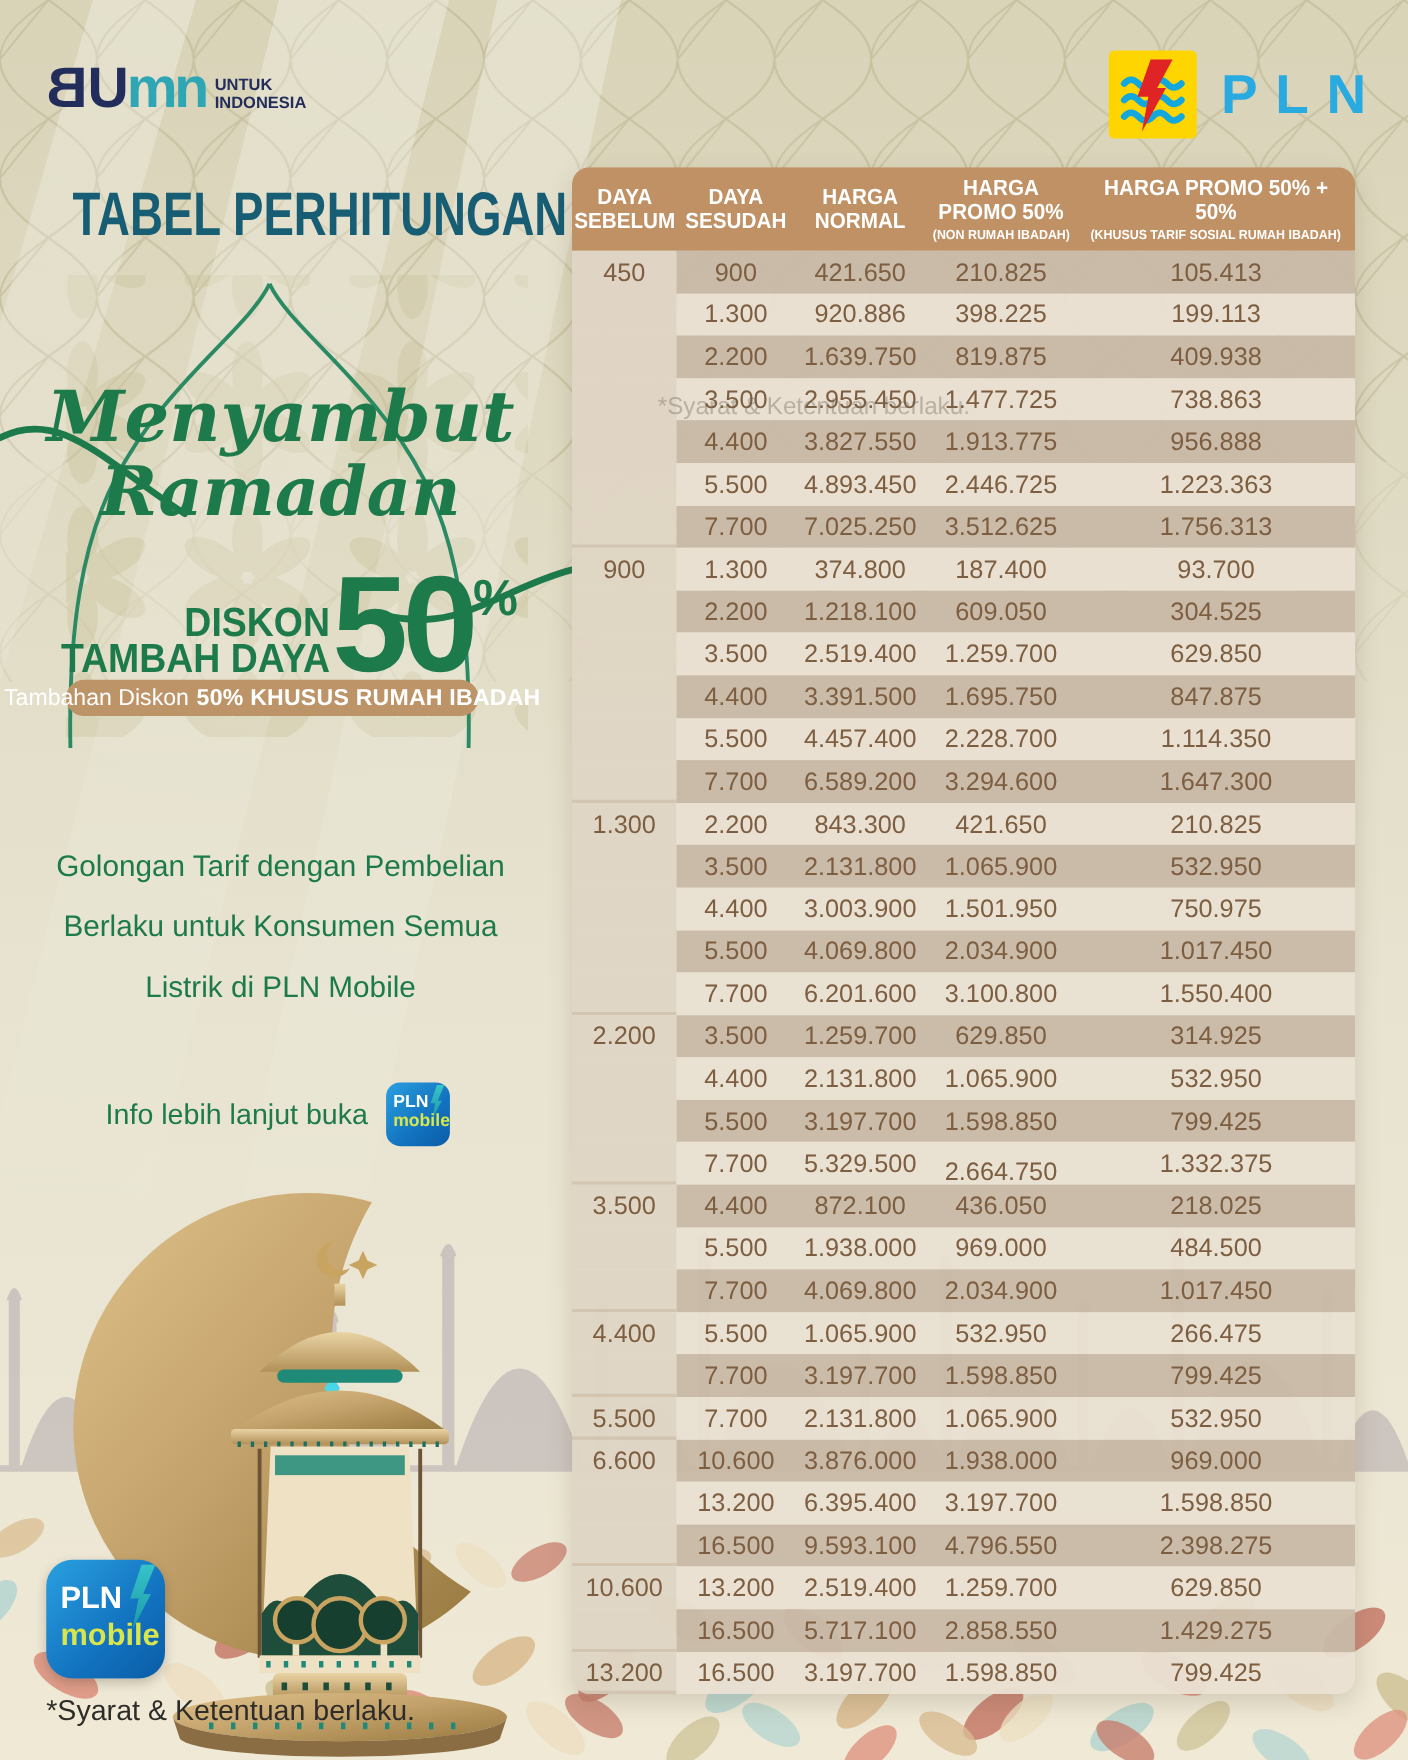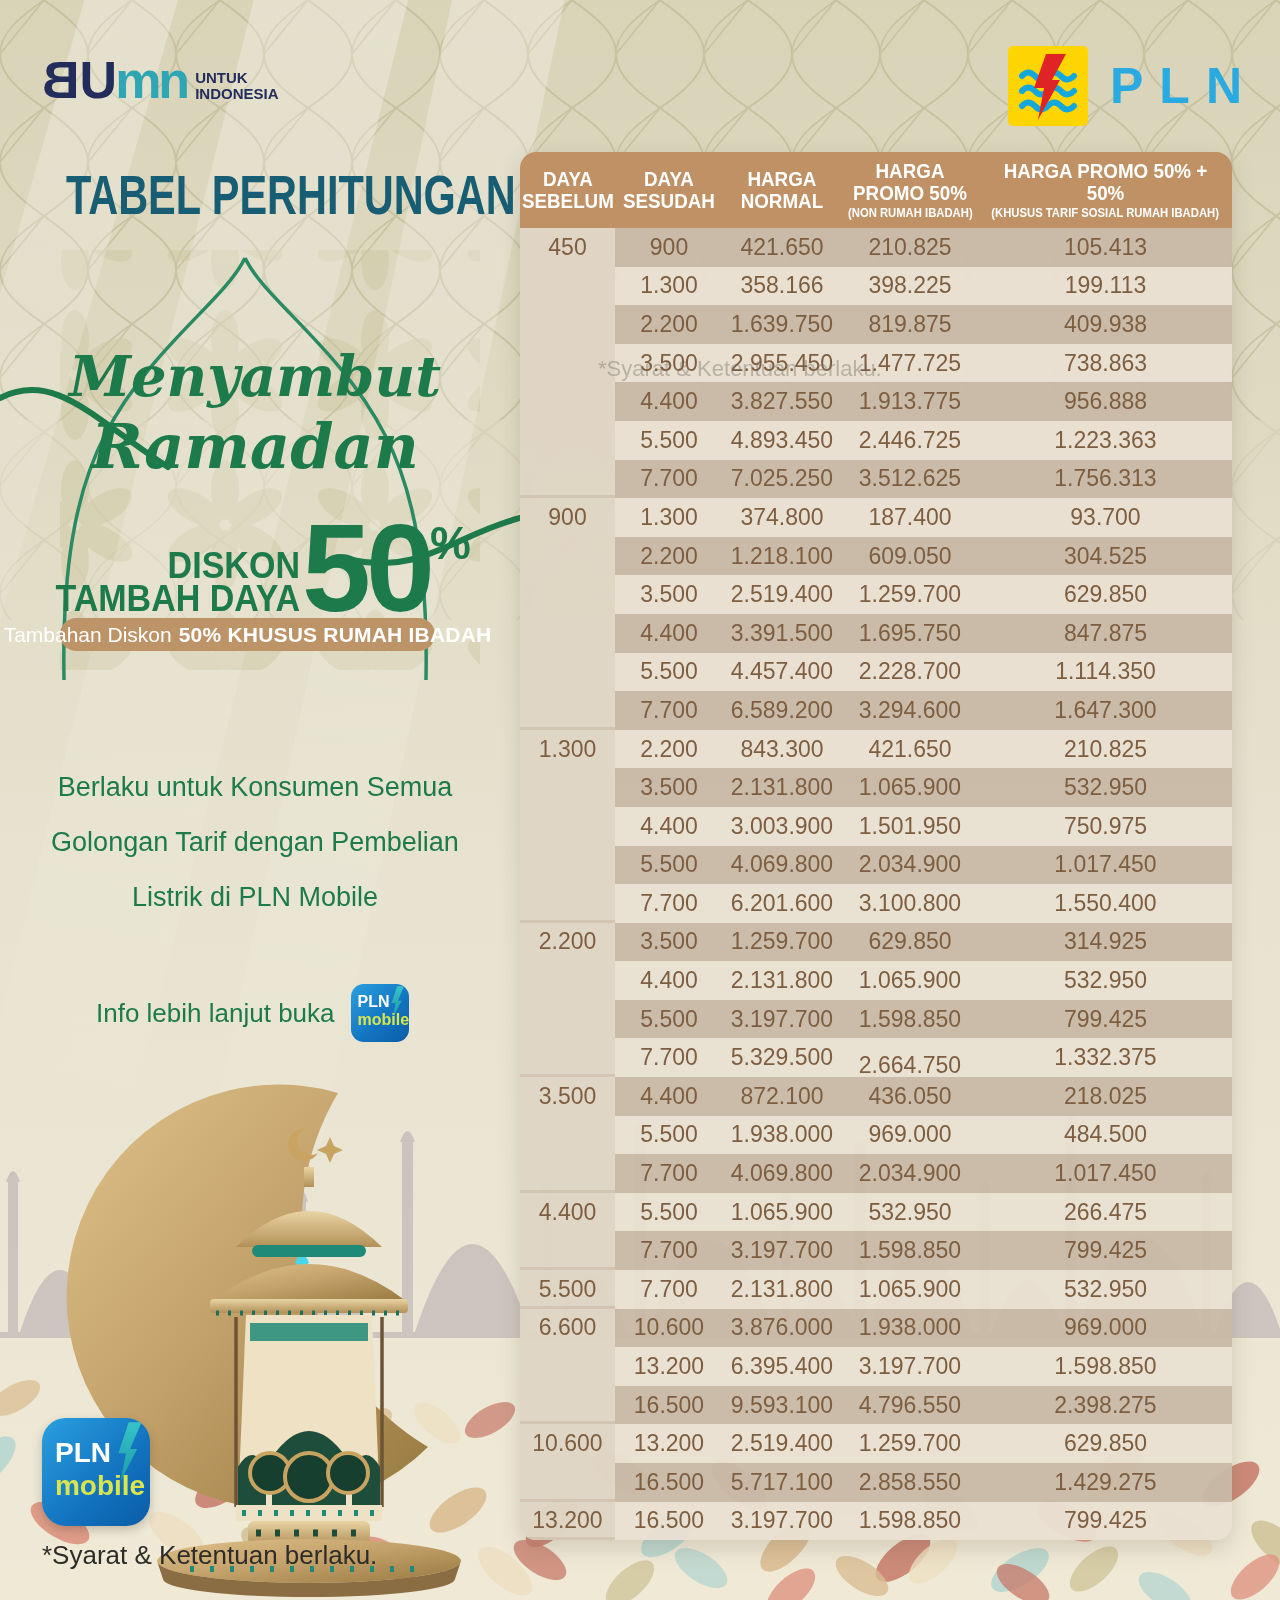--- a/index.html
+++ b/index.html
@@ -37,21 +37,21 @@
   .bumn .sub{color:var(--bumn-navy);font-weight:bold;font-size:15px;line-height:16px;margin:12px 0 0 8px;}
 
   .pln-logo{left:1008px;top:46px;display:flex;align-items:center;}
   .pln-badge{width:80px;height:80px;background:var(--pln-yellow);border-radius:5px;position:relative;overflow:hidden;}
   .pln-word{color:var(--pln-blue);font-weight:bold;font-size:50px;letter-spacing:16px;margin-left:22px;}
 
   
   .page-title{left:66px;top:162px;color:var(--heading-teal);font-weight:bold;font-size:56px;
     transform:scaleX(0.74);transform-origin:left center;white-space:nowrap;letter-spacing:0px;}
   .script1{left:0;top:348px;width:510px;text-align:center;color:var(--green);
-    font-family:"DejaVu Serif",serif;font-style:italic;font-weight:bold;font-size:56px;line-height:1;}
+    font-family:"DejaVu Serif",serif;font-style:italic;font-weight:bold;font-size:64px;line-height:1;}
   .script2{left:0;top:416px;width:510px;text-align:center;color:var(--green);
     font-family:"DejaVu Serif",serif;font-style:italic;font-weight:bold;font-size:62px;line-height:1;}
   .year{left:0;top:488px;width:510px;text-align:center;color:var(--green);
     font-family:"DejaVu Serif",serif;font-style:italic;font-weight:bold;font-size:46px;line-height:1;}
   .diskon{left:0px;top:549px;width:300px;text-align:right;color:var(--green);font-weight:bold;
     font-size:37px;line-height:33px;transform:scaleX(0.92);transform-origin:right center;white-space:nowrap;}
   .fifty{left:302px;top:518px;color:var(--green);font-weight:bold;font-size:124px;line-height:100px;letter-spacing:-5px;}
   .fifty .pct{font-size:46px;vertical-align:top;line-height:50px;letter-spacing:0;}
   .banner{left:60px;top:618px;width:375px;height:33px;background:var(--banner-tan);border-radius:17px;
     color:#fff;display:flex;align-items:center;justify-content:center;font-size:21px;white-space:nowrap;}
@@ -212,22 +212,22 @@
     <div>TAMBAH DAYA</div>
   </div>
   <div class="abs fifty"><span>50</span><span class="pct">%</span></div>
 
   <div class="abs banner">
     <span>Tambahan Diskon</span>
       <b>50% KHUSUS RUMAH IBADAH</b>
   </div>
 
   <div class="abs paragraph" id="paragraph">
+      <div>Golongan Tarif dengan Pembelian</div>
       <div>Berlaku untuk Konsumen Semua</div>
-      <div>Golongan Tarif dengan Pembelian</div>
       <div>Listrik di PLN Mobile</div>
     </div>
 
   <div class="abs info-row">
     <div class="txt">Info lebih lanjut buka</div>
     <div class="app-icon app-small">
       <div class="bolt"></div>
       <div class="t1">PLN</div>
       <div class="t2">mobile</div>
     </div>
@@ -327,21 +327,21 @@
             <div class="td" style="width: 108px;">900</div>
             <div class="td" style="width: 118px;">421.650</div>
             <div class="td" style="width: 138px;">210.825</div>
             <div class="td" style="width: 253px;">105.413</div>
           </div>
         </div>
         <div class="trow light">
           <div class="td1"></div>
           <div class="rest">
             <div class="td" style="width: 108px;">1.300</div>
-            <div class="td" style="width: 118px;">358.166</div>
+            <div class="td" style="width: 118px;">920.886</div>
             <div class="td" style="width: 138px;">398.225</div>
             <div class="td" style="width: 253px;">199.113</div>
           </div>
         </div>
         <div class="trow dark">
           <div class="td1"></div>
           <div class="rest">
             <div class="td" style="width: 108px;">2.200</div>
             <div class="td" style="width: 118px;">1.639.750</div>
             <div class="td" style="width: 138px;">819.875</div>

